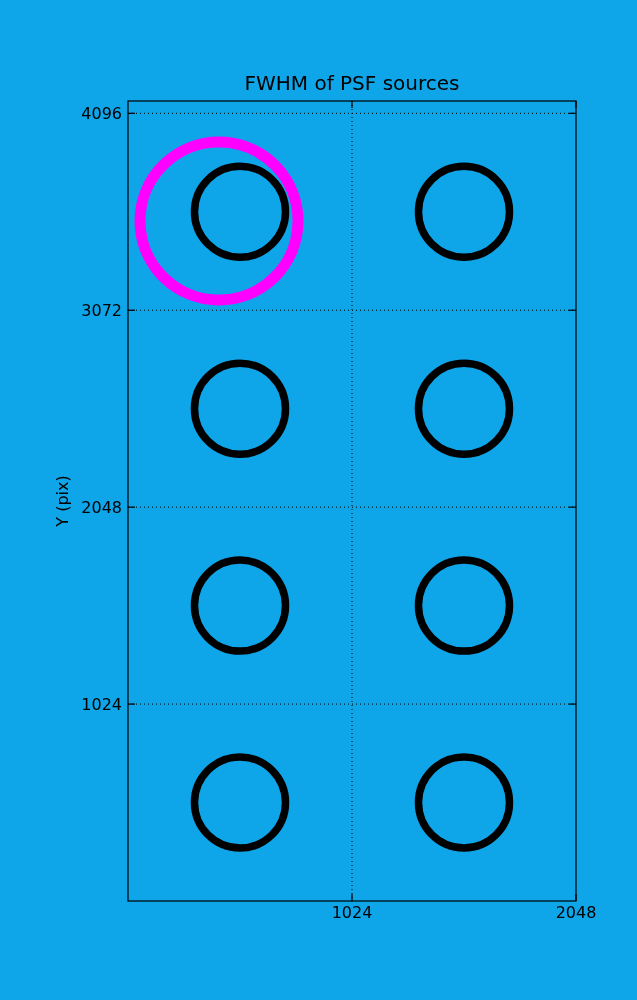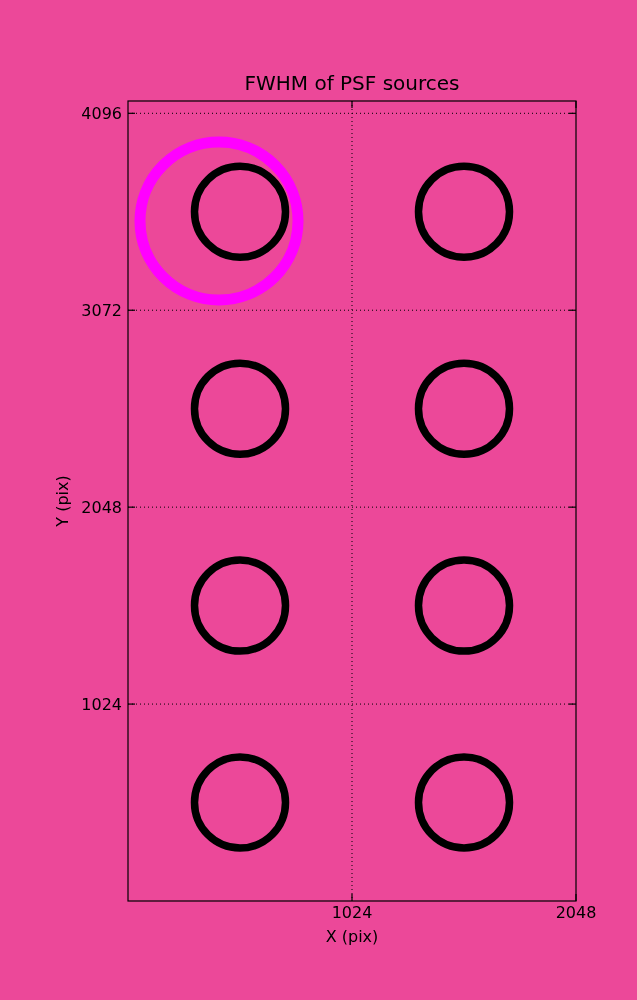--- a/index.html
+++ b/index.html
@@ -1,16 +1,16 @@
 <!DOCTYPE html>
 <html><head>
 <meta charset="utf-8">
 <style>
   html,body{margin:0;padding:0;background:#ffffff;}
-  .figure{position:relative;width:637px;height:1000px;background:#ec4899;overflow:hidden;
+  .figure{position:relative;width:637px;height:1000px;background:#0ea5e9;overflow:hidden;
           font-family:"DejaVu Sans",sans-serif;color:#000;}
   .chart-title{position:absolute;left:128px;top:71px;width:448px;text-align:center;
                font-size:20px;line-height:24px;}
   .x-label{position:absolute;left:128px;top:927px;width:448px;text-align:center;font-size:16px;}
   .y-label-wrap{position:absolute;left:62px;top:501px;width:0;height:0;}
   .y-label{position:absolute;transform:translate(-50%,-50%) rotate(-90deg);
            transform-origin:center;white-space:nowrap;font-size:16px;}
   svg{position:absolute;left:0;top:0;}
   .spine{fill:none;stroke:#000;stroke-width:1.2;}
   .grid{stroke:#000;stroke-width:1;stroke-dasharray:1 3;}
@@ -18,21 +18,20 @@
   .ticklabel{font-family:"DejaVu Sans",sans-serif;font-size:16px;fill:#000;}
 </style>
 </head>
 <body>
 
 <div class="figure">
   <div class="chart-title">FWHM of PSF sources</div>
   <div class="y-label-wrap">
     <span class="y-label">Y (pix)</span>
   </div>
-  <div class="x-label">X (pix)</div>
   <svg id="plot" width="637" height="1000">
       <line x1="128" x2="576" y1="704.0769230769231" y2="704.0769230769231" class="grid"></line>
       <line x1="128" x2="576" y1="507.15384615384613" y2="507.15384615384613" class="grid"></line>
       <line x1="128" x2="576" y1="310.23076923076917" y2="310.23076923076917" class="grid"></line>
       <line x1="128" x2="576" y1="113.30769230769226" y2="113.30769230769226" class="grid"></line>
       <line x1="352" x2="352" y1="101" y2="901" class="grid"></line>
       <line x1="128" x2="135" y1="704.0769230769231" y2="704.0769230769231" class="tick"></line>
       <line x1="576" x2="569" y1="704.0769230769231" y2="704.0769230769231" class="tick"></line>
       <line x1="128" x2="135" y1="507.15384615384613" y2="507.15384615384613" class="tick"></line>
       <line x1="576" x2="569" y1="507.15384615384613" y2="507.15384615384613" class="tick"></line>

